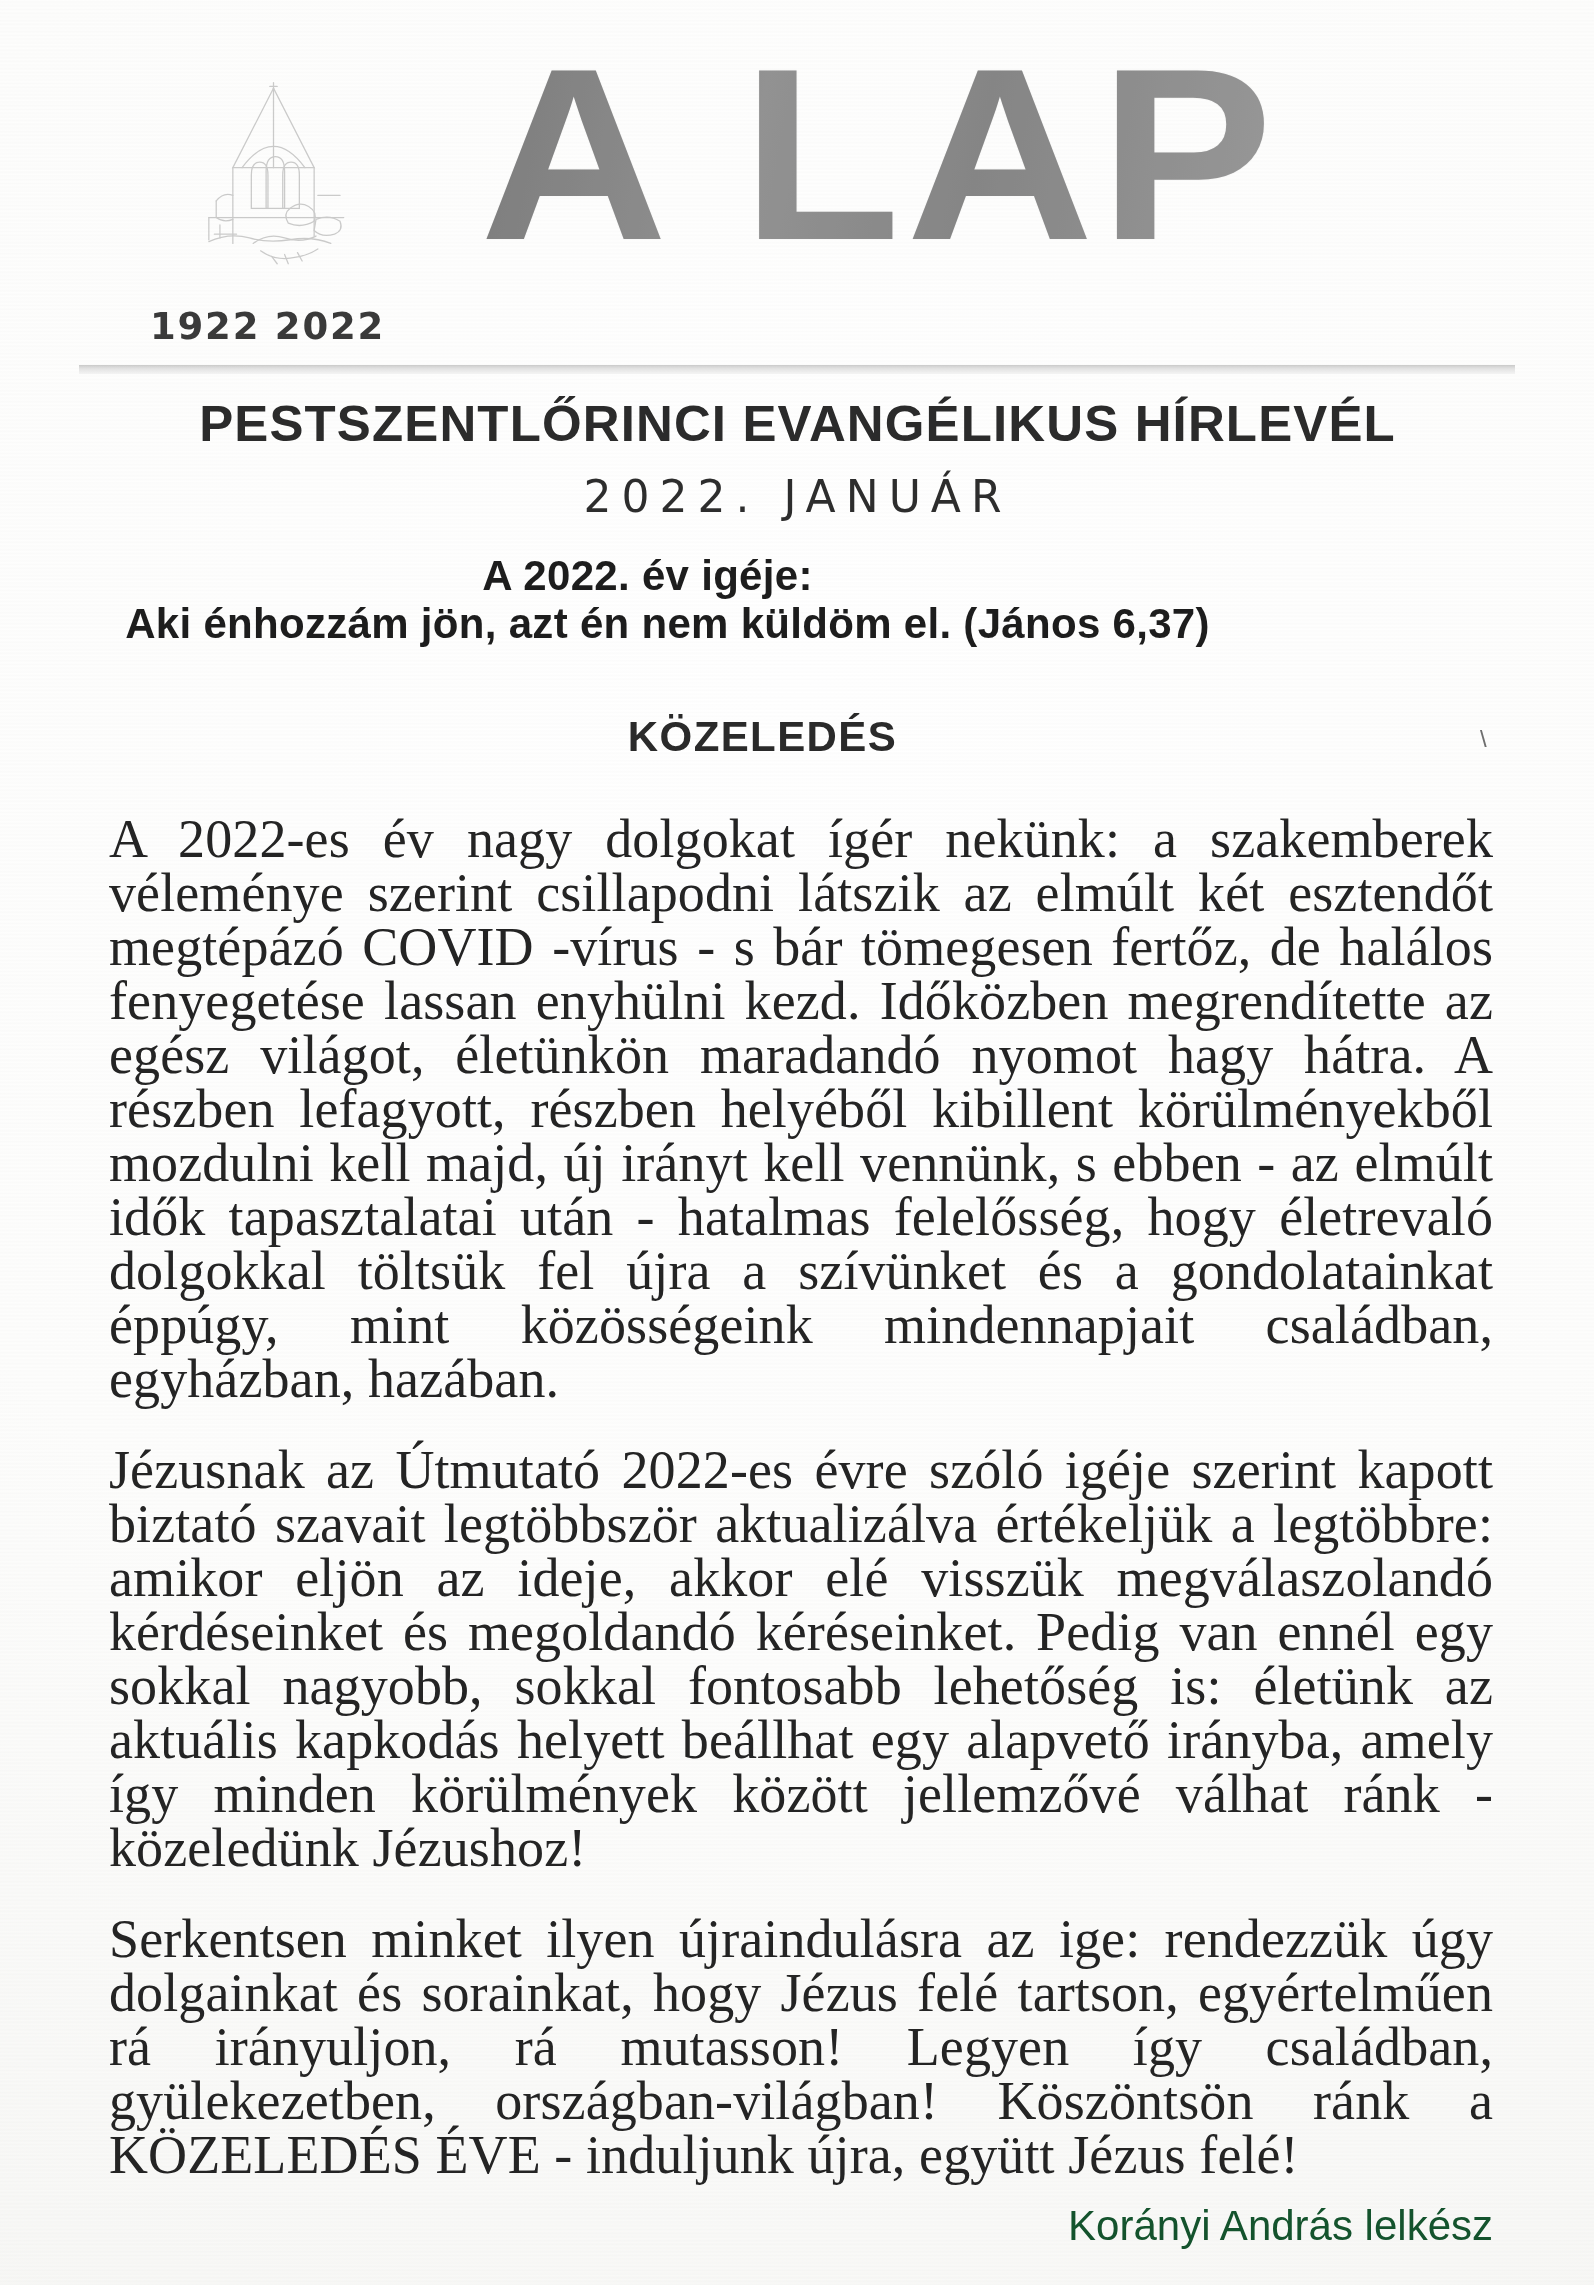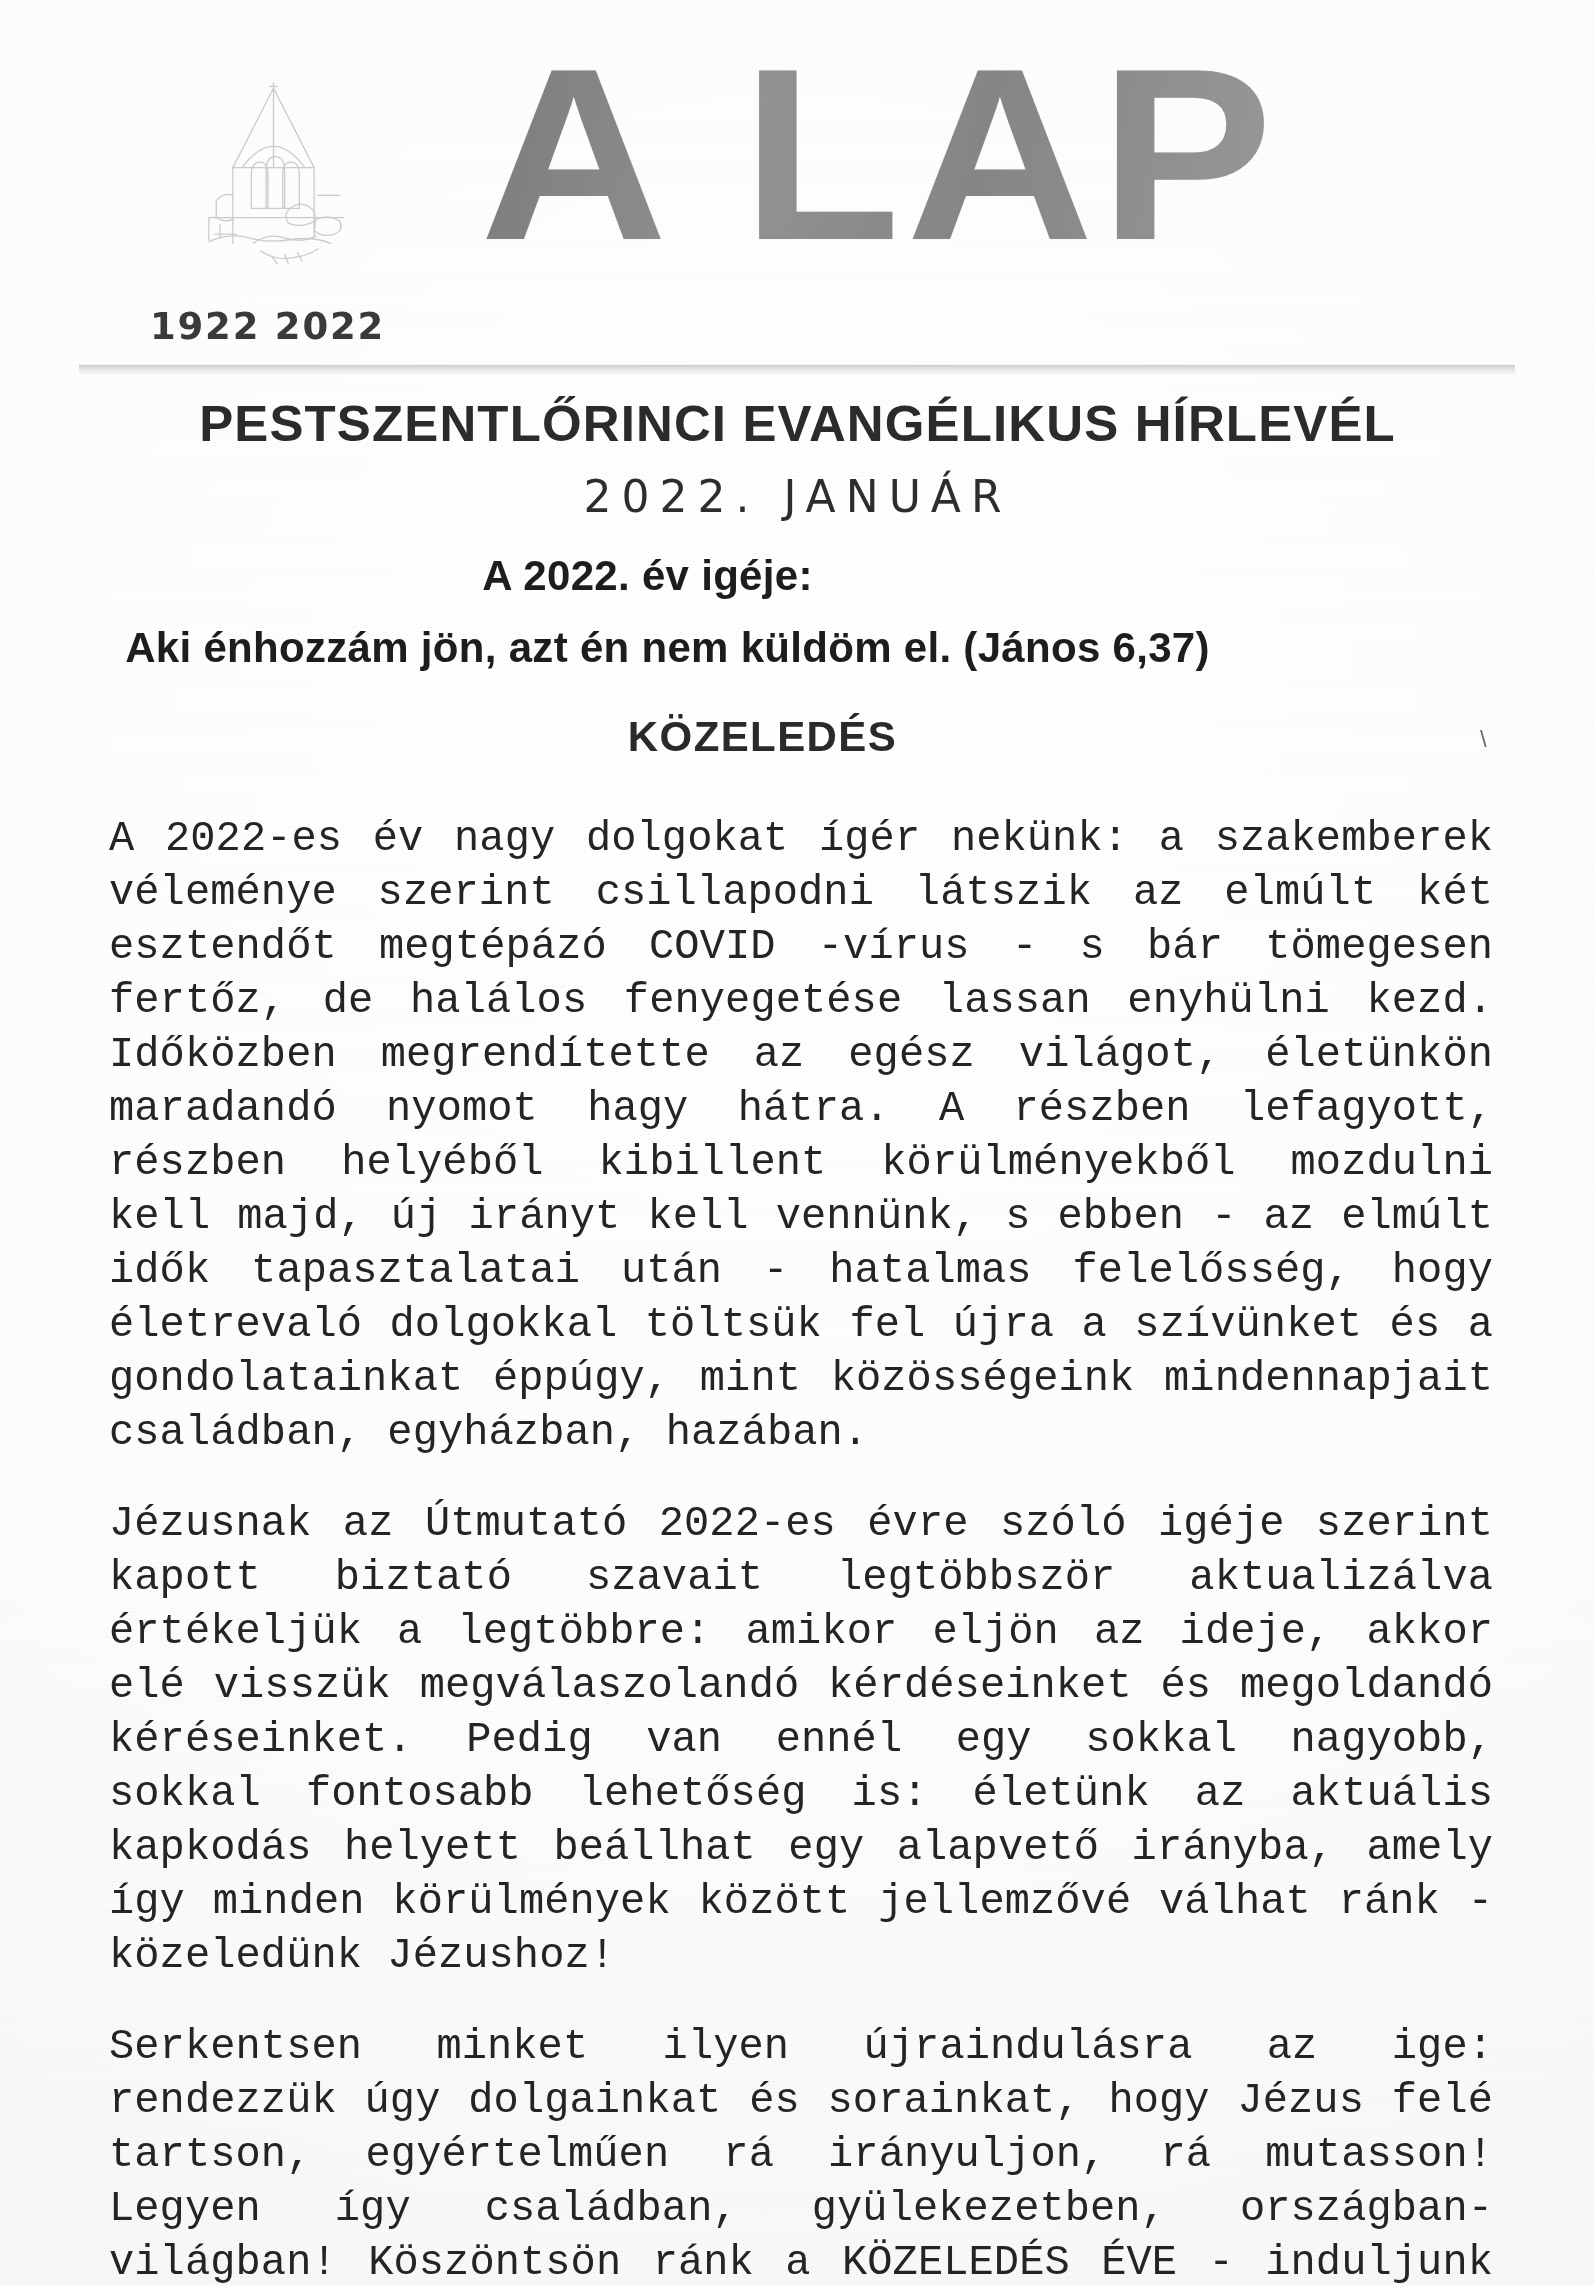--- a/index.html
+++ b/index.html
@@ -137,21 +137,20 @@
     text-align: center;
   }
   .verse-label {
     font-family: "Liberation Sans Narrow", "Liberation Sans", sans-serif;
     font-weight: 700;
     font-size: 42px;
     color: #1d1d1d;
     letter-spacing: 0.3px;
   }
   .verse-text {
-    margin-top: 24px;
     font-family: "Liberation Sans Narrow", "Liberation Sans", sans-serif;
     font-weight: 700;
     font-size: 42px;
     color: #1d1d1d;
     letter-spacing: 0.3px;
     padding-left: 40px;
   }
 
   .article-title {
     position: absolute;
@@ -178,22 +177,22 @@
   }
 
   
   .body-col {
     position: absolute;
     left: 109px;
     top: 812px;
     width: 1384px;
   }
   .para {
-    font-family: Liberation Mono, monospace;
-    font-size: 42px;
+    font-family: Liberation Serif, serif;
+    font-size: 54px;
     line-height: 54px;
     text-align: justify;
     text-justify: inter-word;
     color: #242424;
     margin: 0 0 37px 0;
     letter-spacing: 0.1px;
     hyphens: manual;
     transform: scaleX(1.0);
   }
   .para:last-of-type { margin-bottom: 16.6px; }

